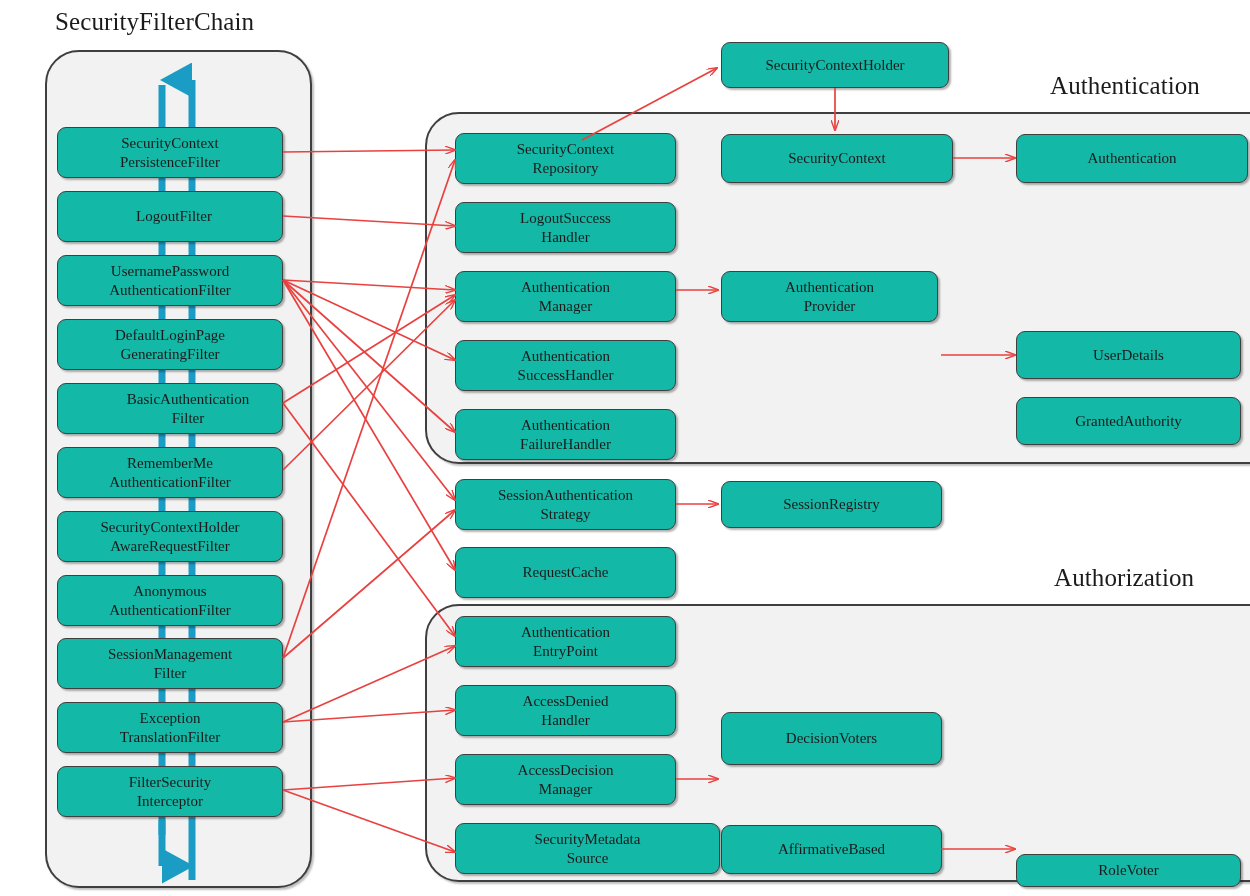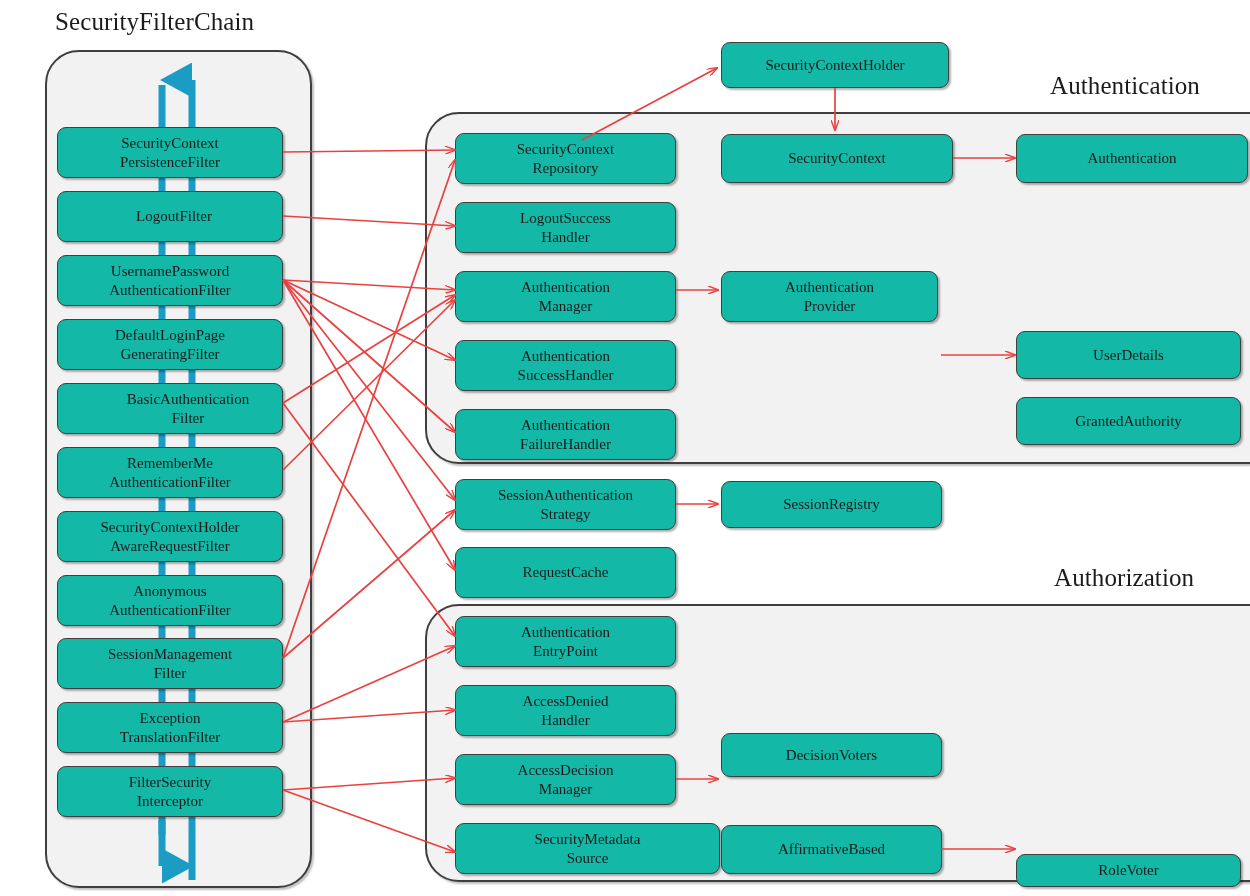--- a/index.html
+++ b/index.html
@@ -169,17 +169,17 @@
 Source</div>
 
   <div class="node" style="left:684px;top:42px;width:228px;height:46px;">SecurityContextHolder</div>
   <div class="node" style="left:684px;top:134px;width:232px;height:49px;">SecurityContext</div>
   <div class="node" style="left:979px;top:134px;width:232px;height:49px;">Authentication</div>
   <div class="node" style="left:684px;top:271px;width:217px;height:51px;">Authentication
 Provider</div>
   <div class="node" style="left:979px;top:331px;width:225px;height:48px;">UserDetails</div>
   <div class="node" style="left:979px;top:397px;width:225px;height:48px;">GrantedAuthority</div>
   <div class="node" style="left:684px;top:481px;width:221px;height:47px;">SessionRegistry</div>
-  <div class="node" style="left:684px;top:733px;width:221px;height:44px;">DecisionVoters</div>
+  <div class="node" style="left:684px;top:712px;width:221px;height:53px;">DecisionVoters</div>
   <div class="node" style="left:684px;top:825px;width:221px;height:49px;">AffirmativeBased</div>
   <div class="node" style="left:979px;top:854px;width:225px;height:33px;">RoleVoter</div>
 
 </div>
 
 </body></html>

